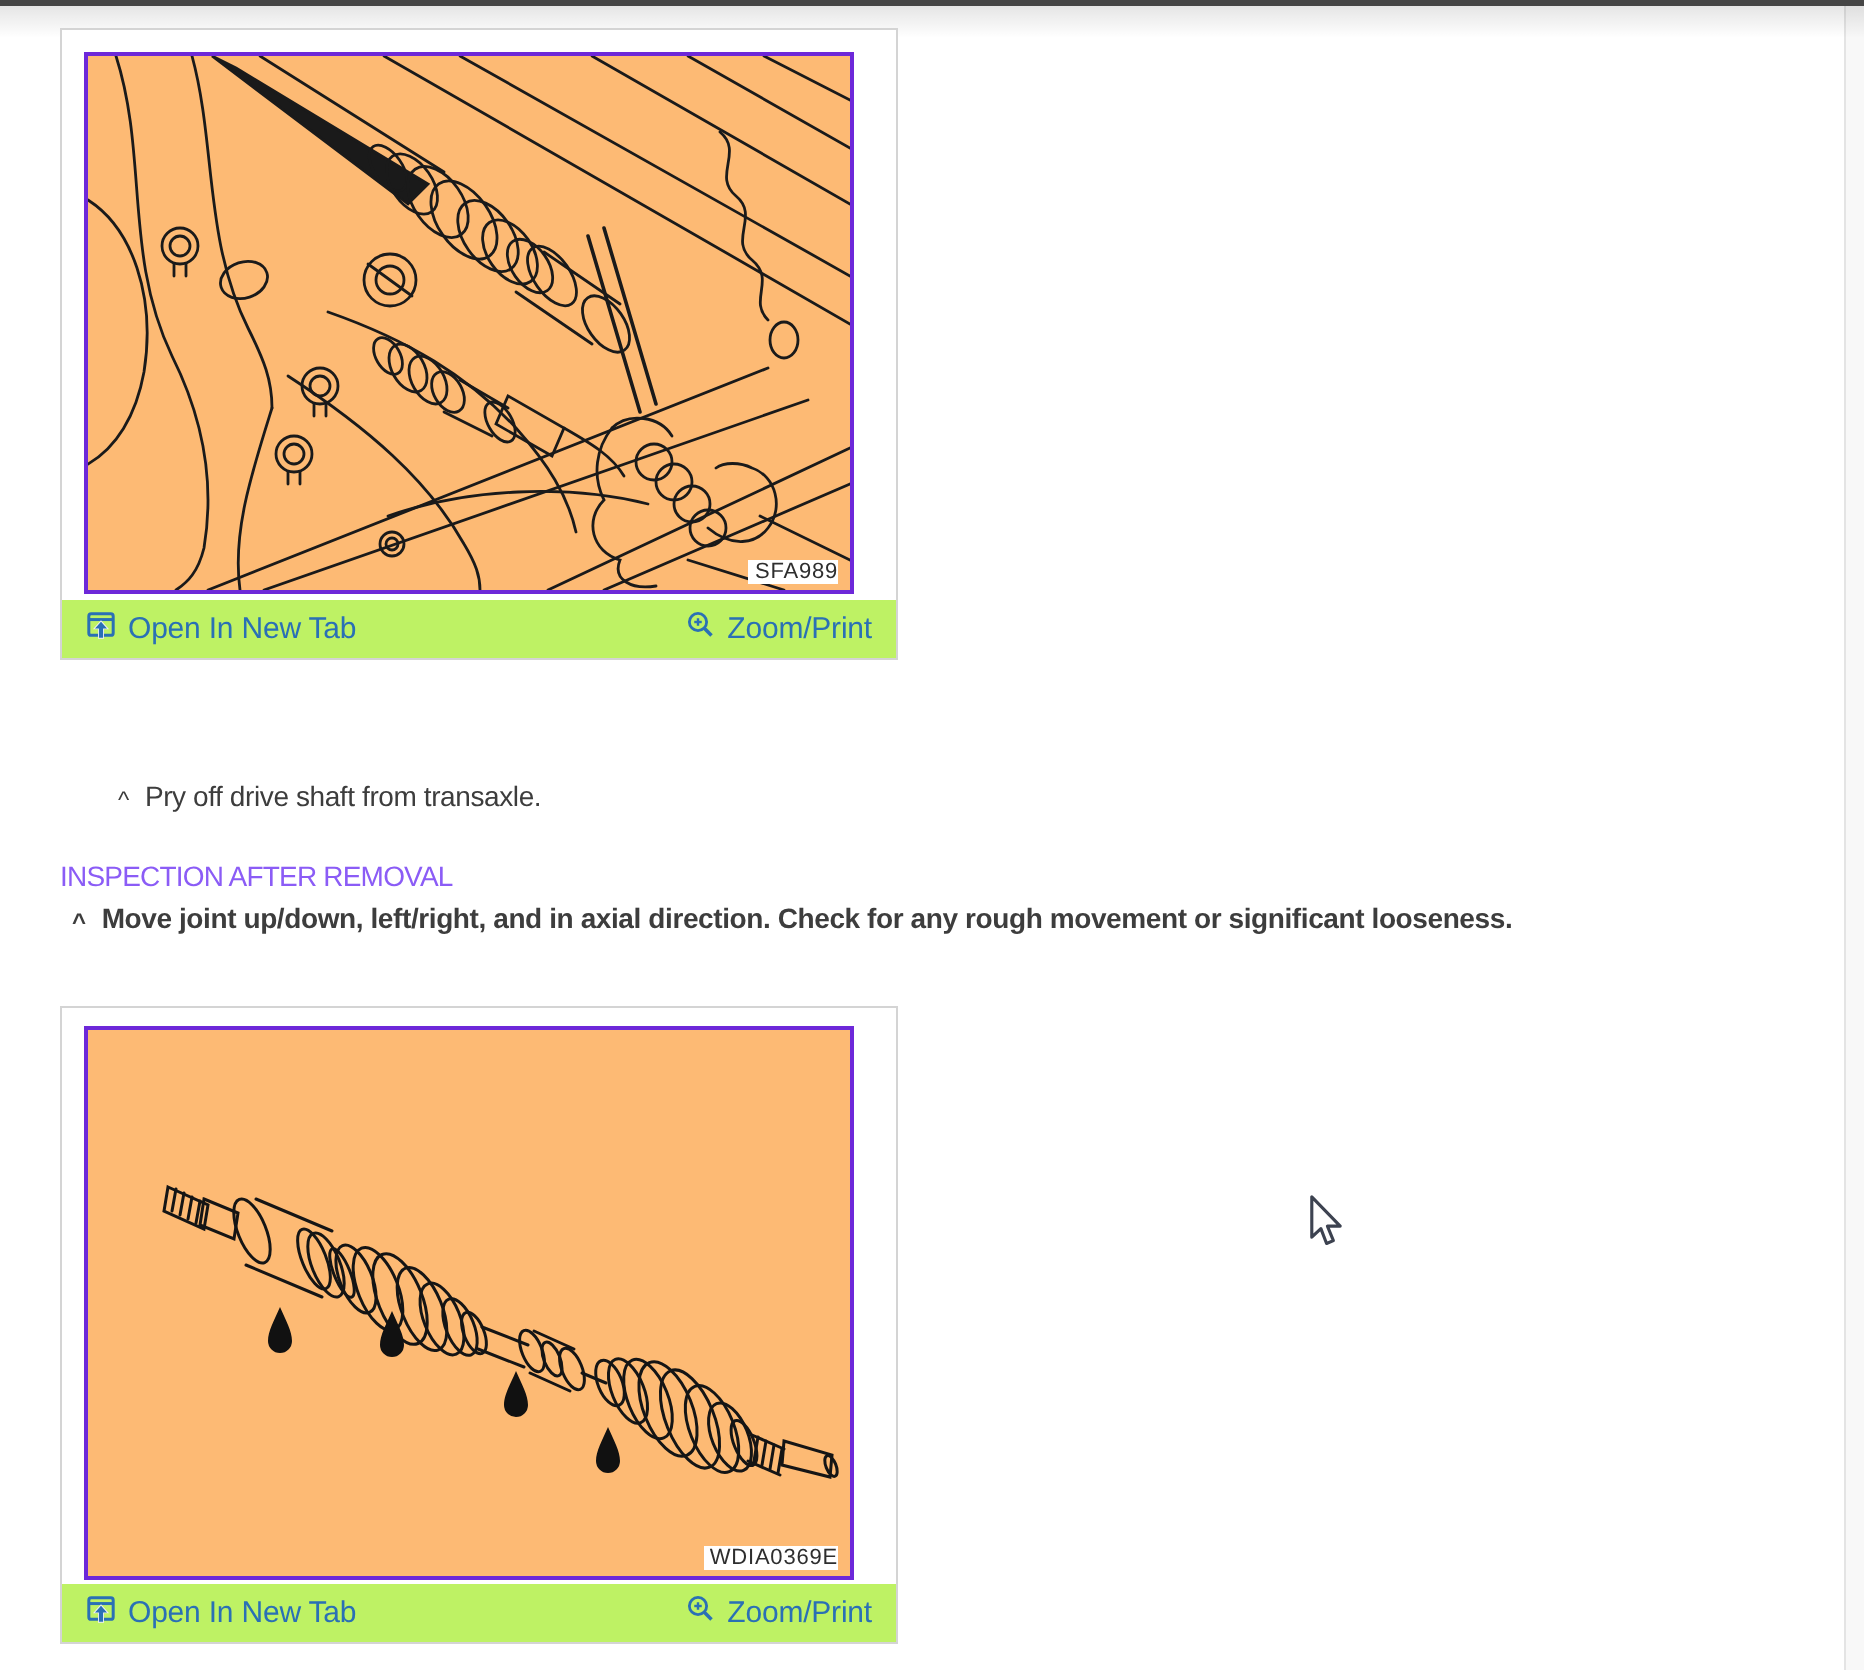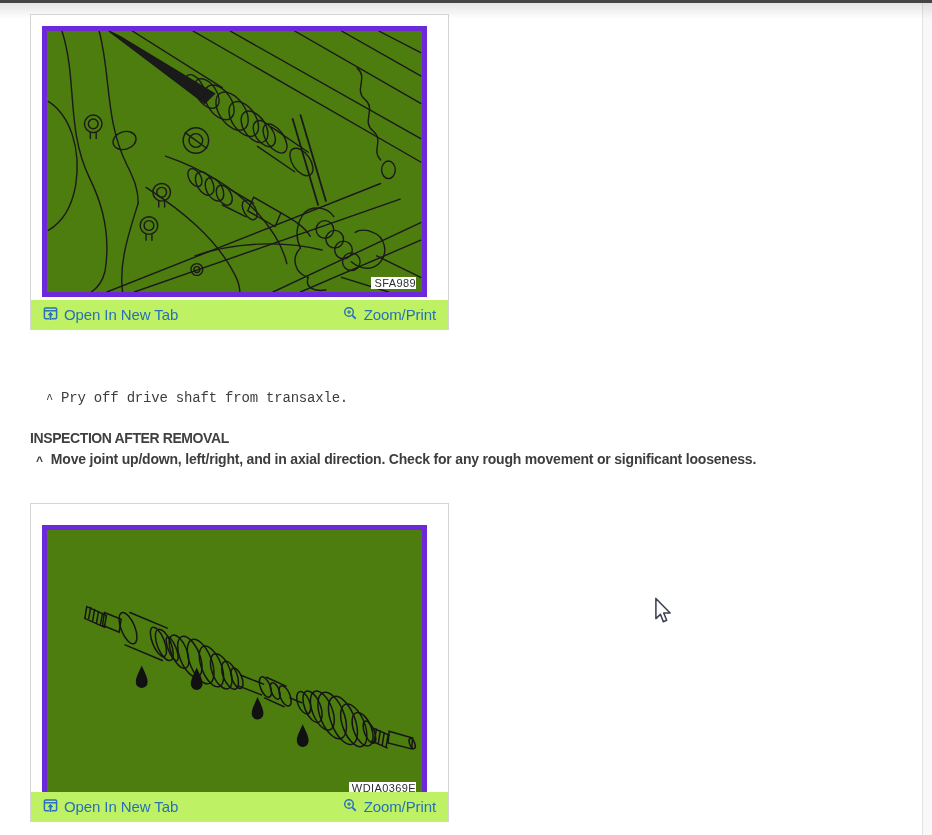--- a/index.html
+++ b/index.html
@@ -14,39 +14,39 @@
 
   
   .scroll-rail { position:absolute; right:0; top:0; width:10px; height:100%;
                  background:#f8f8f8; border-left:1px solid #e4e4e4; z-index:4; }
 
   
   .figure-card { position:absolute; left:30px; width:419px; background:#fff;
                  border:1px solid #d4d4d4; z-index:10; }
   .card-1 { top:14px; height:316px; }
   .card-2 { top:503px; height:319px; }
-  .frame { position:absolute; background:#4d7c0f; border:5px solid #6d28d9; }
+  .frame { position:absolute; background:#fdba74; border:2px solid #6d28d9; }
   .frame-1 { left:11px; top:11px; width:385px; height:271px; }
-  .frame-2 { left:11px; top:9px;  width:385px; height:277px;margin-top:12px; }
+  .frame-2 { left:11px; top:9px;  width:385px; height:277px; }
   .frame svg.ill { width:100%; height:100%; display:block; }
   .fig-code { position:absolute; right:6px; bottom:3px; font-size:11px; color:#2e2e2e;
               letter-spacing:0.4px; background:#fff; padding-left:3px; }
 
   .card-footer { position:absolute; left:0; right:0; bottom:0; height:29px;
                  background:#bef264; display:flex; align-items:center;
                  justify-content:space-between; padding:0 12px; }
   .link { display:flex; align-items:center; gap:6px; color:#2a70b5; font-size:15px;
           letter-spacing:-0.1px; cursor:pointer; text-decoration:none; }
   .link svg { flex:0 0 auto; }
 
   
   .txt { position:absolute; font-size:14px; color:#3d3d3d; letter-spacing:-0.2px;
          white-space:nowrap; z-index:10; }
   .marker { font-size:12px; color:#3d3d3d; position:relative; top:1px; margin-right:8px; }
-  .heading { font-weight:bold; color:#404040; letter-spacing:-0.4px; }
+  .heading { font-weight:normal; color:#8b5cf6; letter-spacing:-0.4px; }
 
   .cursor { position:absolute; left:654px; top:597px; z-index:50; }
 
   .ill path, .ill line, .ill ellipse, .ill circle, .ill rect {
       vector-effect:non-scaling-stroke; }
 </style>
 </head>
 <body>
 
 <div class="stage">
@@ -159,21 +159,21 @@
             <line x1="4.4" y1="6.4" x2="8.4" y2="6.4" stroke-width="1.3"></line>
             <line x1="9.9" y1="9.9" x2="13.6" y2="13.6" stroke-width="1.9"></line>
           </svg>
         </span>
         <span>Zoom/Print</span>
       </a>
     </div>
   </div>
 
 
-  <div class="txt" style="left:46px; top:390px;font-family:Liberation Mono, monospace;">
+  <div class="txt" style="left:59px; top:390px;">
     <span class="marker">^</span><span>Pry off drive shaft from transaxle.</span>
   </div>
 
   <div class="txt heading" style="left:30px; top:430px;">INSPECTION AFTER REMOVAL</div>
 
   <div class="txt" style="left:36px; top:451px;font-weight:bold;">
     <span class="marker">^</span><span>Move joint up/down, left/right, and in axial direction. Check for any rough movement or significant looseness.</span>
   </div>
 
   <div class="figure-card card-2">

